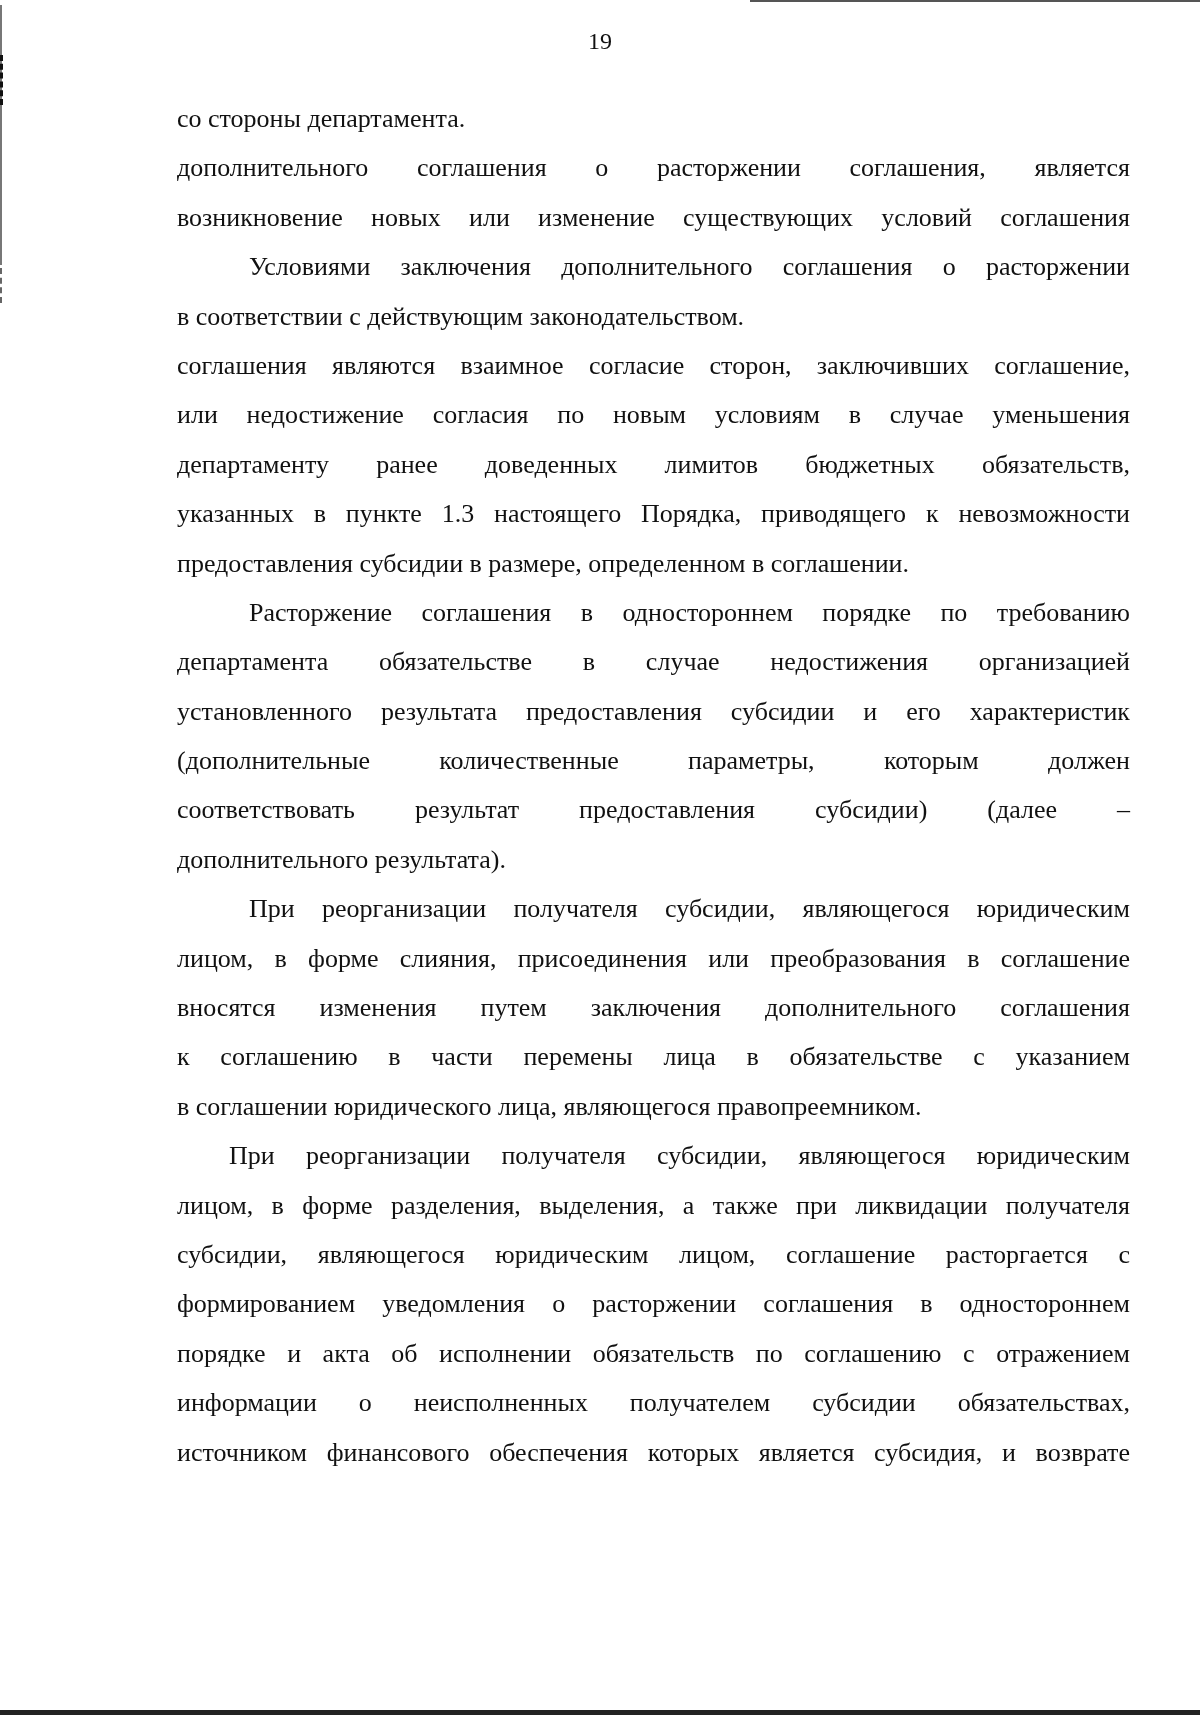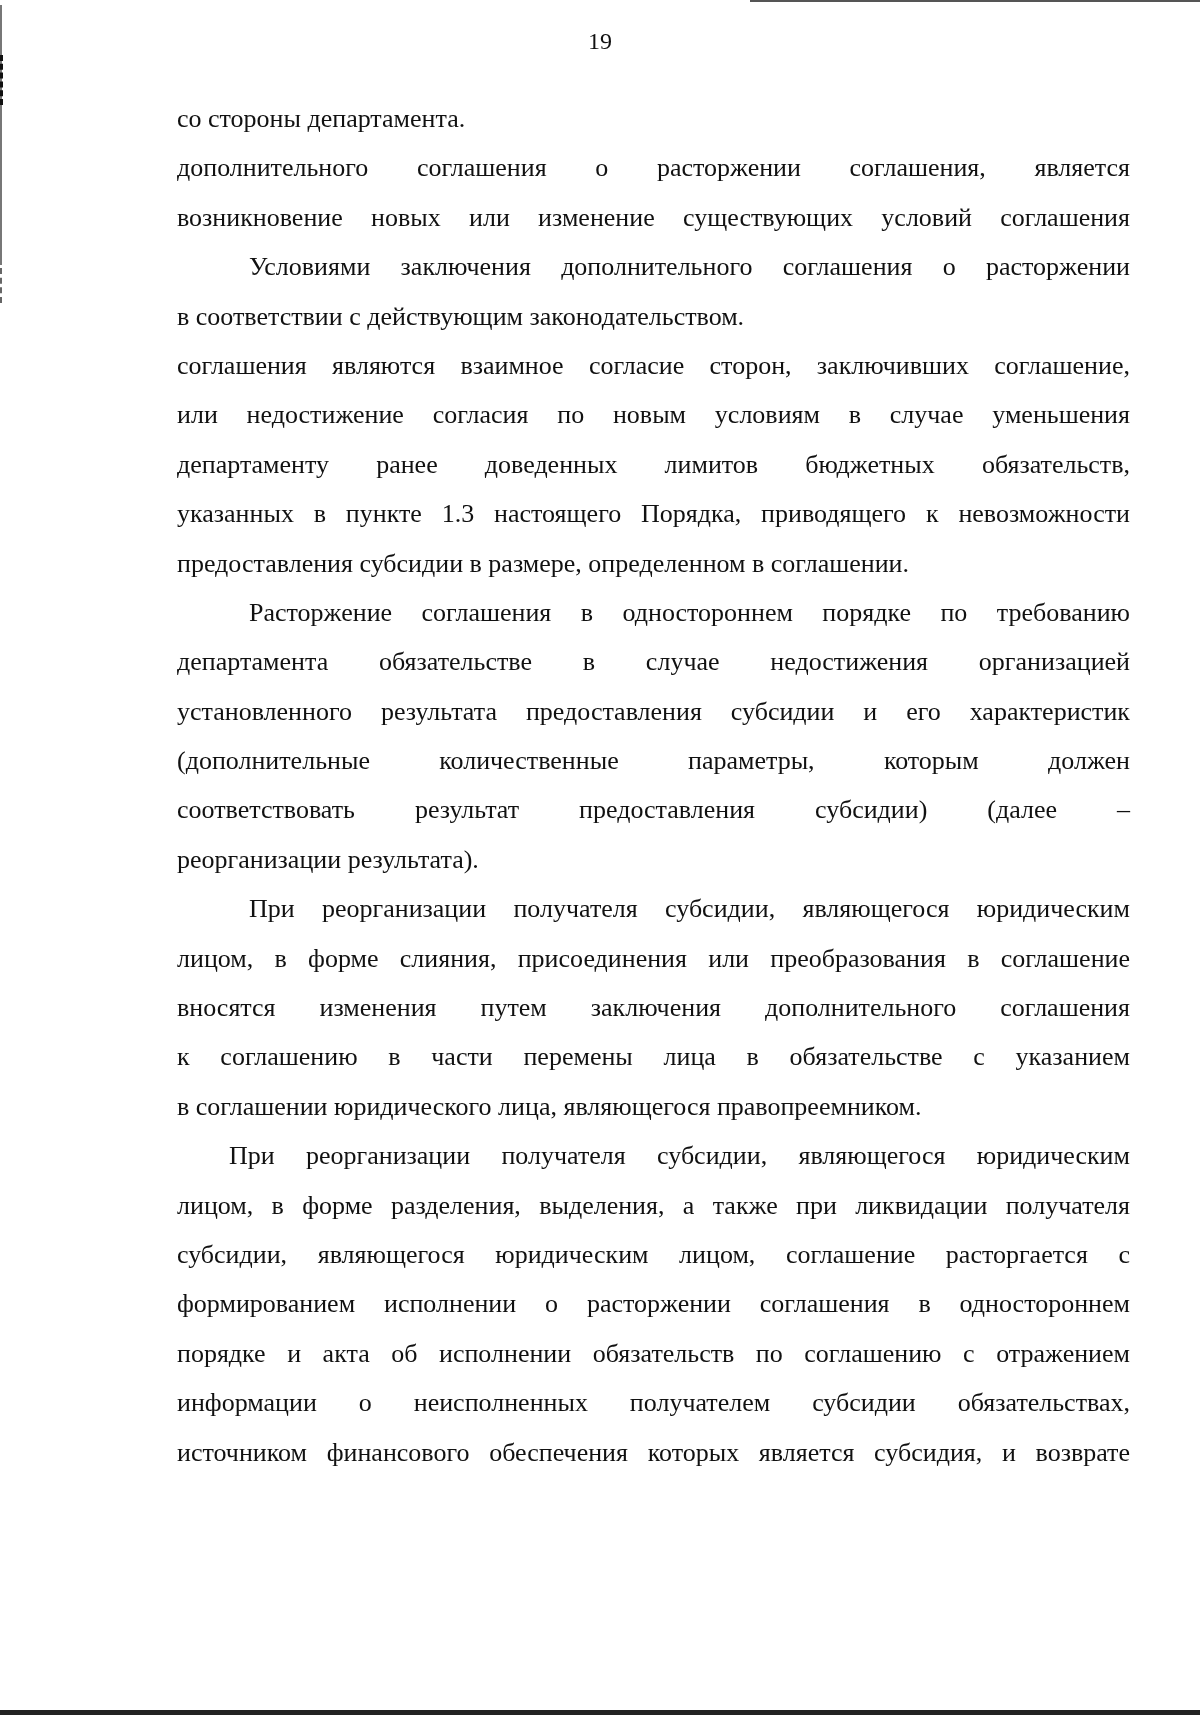--- a/index.html
+++ b/index.html
@@ -48,29 +48,29 @@
     <span class="line">или недостижение согласия по новым условиям в случае уменьшения</span>
     <span class="line">департаменту ранее доведенных лимитов бюджетных обязательств,</span>
     <span class="line">указанных в пункте 1.3 настоящего Порядка, приводящего к невозможности</span>
     <span class="line last">предоставления субсидии в размере, определенном в соглашении.</span>
 
     <span class="line indent">Расторжение соглашения в одностороннем порядке по требованию</span>
     <span class="line">департамента обязательстве в случае недостижения организацией</span>
     <span class="line">установленного результата предоставления субсидии и его характеристик</span>
     <span class="line">(дополнительные количественные параметры, которым должен</span>
     <span class="line">соответствовать результат предоставления субсидии) (далее –</span>
-    <span class="line last">реорганизации результата).</span>
+    <span class="line last">дополнительного результата).</span>
 
     <span class="line indent">При реорганизации получателя субсидии, являющегося юридическим</span>
     <span class="line">лицом, в форме слияния, присоединения или преобразования в соглашение</span>
     <span class="line">вносятся изменения путем заключения дополнительного соглашения</span>
     <span class="line">к соглашению в части перемены лица в обязательстве с указанием</span>
     <span class="line last">в соглашении юридического лица, являющегося правопреемником.</span>
 
     <span class="line indent-small">При реорганизации получателя субсидии, являющегося юридическим</span>
     <span class="line">лицом, в форме разделения, выделения, а также при ликвидации получателя</span>
     <span class="line">субсидии, являющегося юридическим лицом, соглашение расторгается с</span>
-    <span class="line">формированием исполнении о расторжении соглашения в одностороннем</span>
+    <span class="line">формированием уведомления о расторжении соглашения в одностороннем</span>
     <span class="line">порядке и акта об исполнении обязательств по соглашению с отражением</span>
     <span class="line">информации о неисполненных получателем субсидии обязательствах,</span>
     <span class="line">источником финансового обеспечения которых является субсидия, и возврате</span>
   </div>
 </div>
 
 </body></html>

